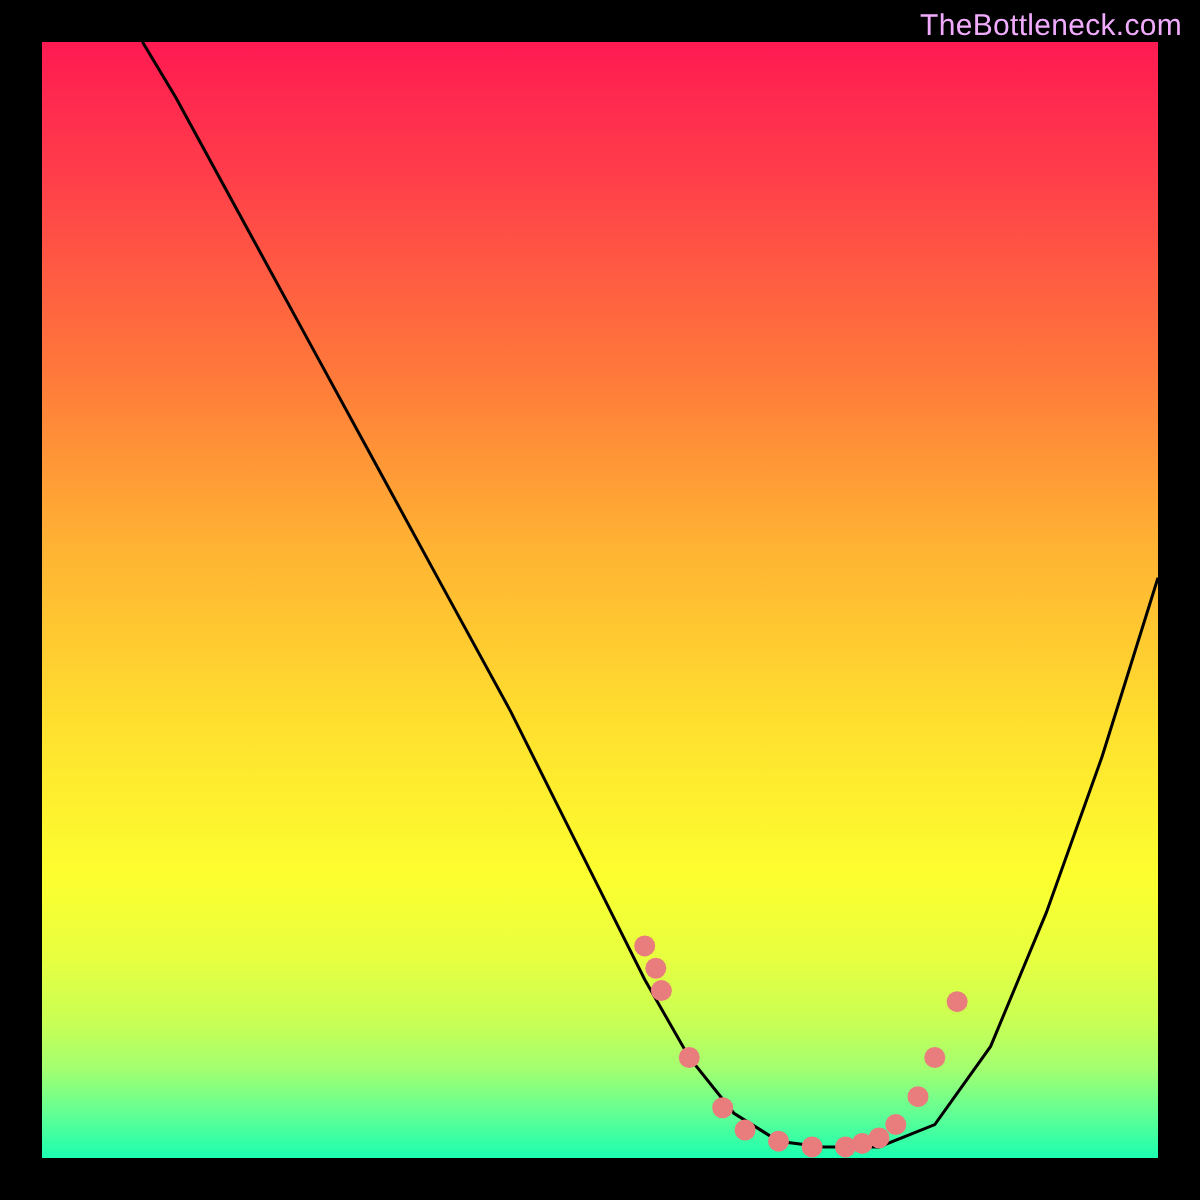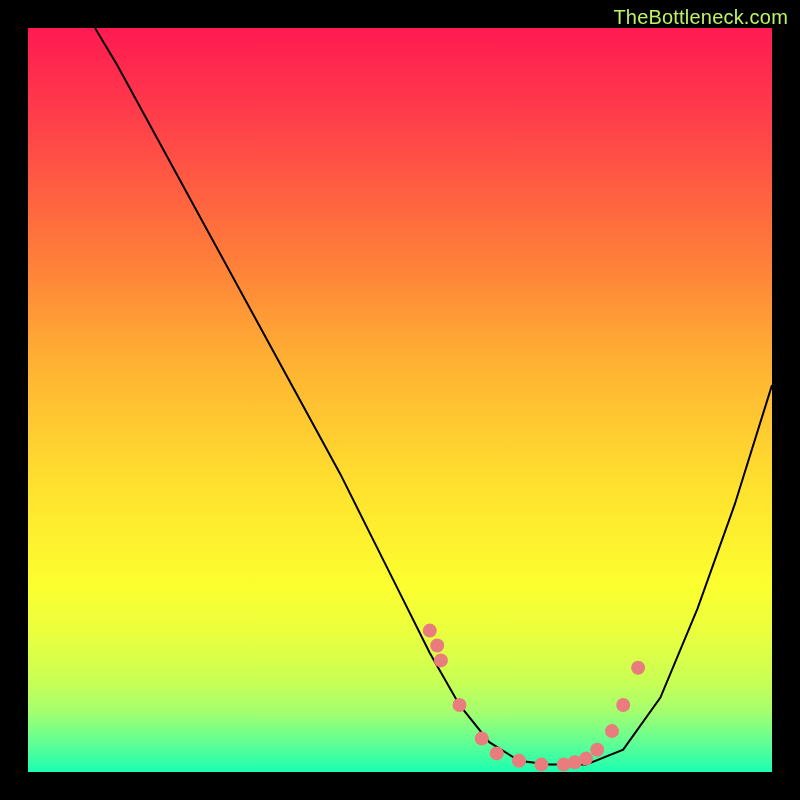--- a/index.html
+++ b/index.html
@@ -29,21 +29,21 @@
       #c7ff55 88%,
       #a3ff70 92%,
       #62ff94 96%,
       #1bffb0 100%
     );
   }
   .watermark {
     position: absolute;
     top: 6px;
     right: 12px;
-    color: #bef264;
+    color: #f0abfc;
     font-size: 20px;
     letter-spacing: 0.2px;
     font-weight: 500;
   }
   svg.plot {
     position: absolute;
     left: 0;
     top: 0;
     width: 744px;
     height: 744px;

